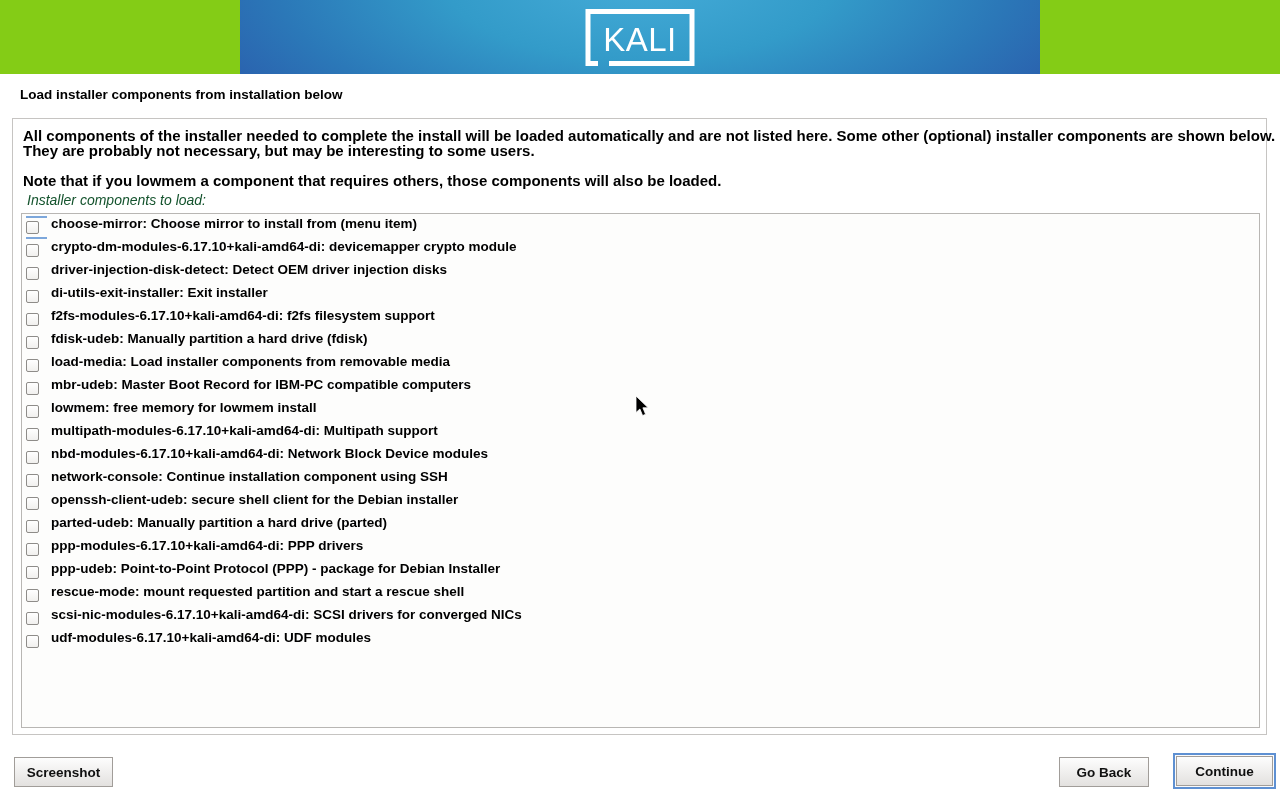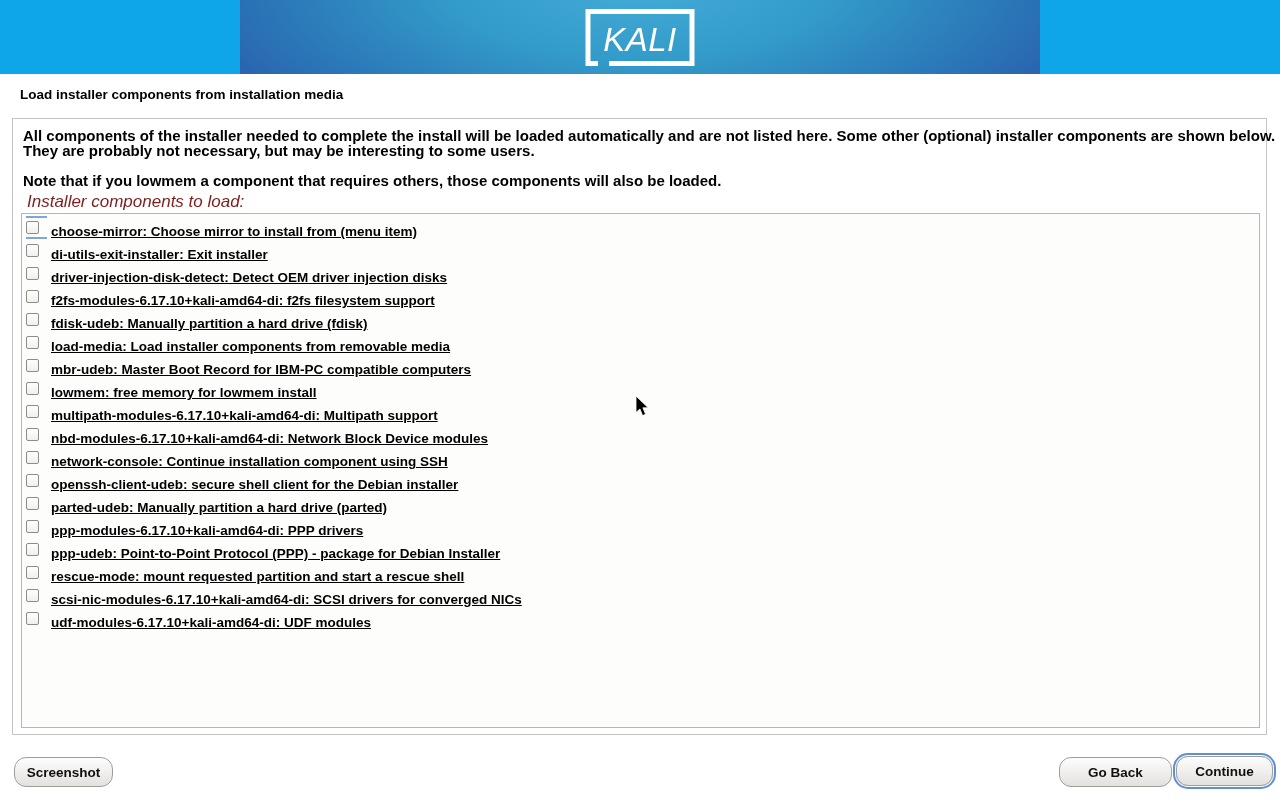--- a/index.html
+++ b/index.html
@@ -8,22 +8,21 @@
     position:relative;
     background:#ffffff;
     font-family:"Liberation Sans", sans-serif;
     color:#000;
     overflow:hidden;
   }
 
   
   .banner {
     position:absolute; left:0; top:0; width:1280px; height:74px;
-    background:#0ea5e9;
-    font-style:italic;
+    background:#84cc16;
   }
   .banner-mid {
     position:absolute; left:240px; top:0; width:800px; height:74px;
     background:radial-gradient(ellipse 560px 230px at 400px -20px,
       #45acd8 0%, #339bc9 35%, #2b78b8 65%, #2a58aa 92%, #2a55a6 100%);
   }
   .logo-svg { position:absolute; left:583px; top:9px; }
 
   
   .page-title {
@@ -38,33 +37,32 @@
   }
   .intro-line1, .intro-line2, .note-line {
     position:absolute; left:10px;
     font-size:15px; font-weight:bold; white-space:nowrap;
   }
   .intro-line1 { top:8px; }
   .intro-line2 { top:23px;text-align:right; }
   .note-line   { top:53px; }
   .list-label {
     position:absolute; left:14px; top:73px;
-    font-size:17px; font-style:italic; color:#7f1d1d; white-space:nowrap;
+    font-size:14px; font-style:italic; color:#14532d; white-space:nowrap;
   }
 
   
   .list-box {
     position:absolute; left:8px; top:94px; width:1239px; height:515px;
     border:1px solid #b8b6b3; background:#fdfdfc;
     padding-top:2px; overflow:hidden;
   }
   .comp-row {
-    display:flex; align-items:flex-end; height:23px; padding-left:4px;
+    display:flex; align-items:flex-start; height:23px; padding-left:4px;
     cursor:default;
-    text-decoration:underline;
   }
   .cbcell {
     width:21px; height:23px; display:flex; align-items:center;
     border-top:2px solid transparent; border-bottom:2px solid transparent;
   }
   .comp-row.focused .cbcell {
     border-top-color:#7da7db; border-bottom-color:#7da7db;
   }
   .checkbox {
     width:13px; height:13px;
@@ -72,74 +70,80 @@
     background:linear-gradient(#ffffff,#f1f0ee);
   }
   .comp-label {
     margin-left:4px; font-size:13.5px; font-weight:bold; white-space:nowrap;
   }
 
   
   .btn {
     position:absolute; height:30px;
     display:flex; align-items:center; justify-content:center;
-    border:1px solid #a19d99; border-radius:12px;
+    border:1px solid #a19d99; border-radius:0;
     background:linear-gradient(#fdfdfd,#e3e1df);
     font-family:"Liberation Sans", sans-serif;
     font-size:13.5px; font-weight:bold; color:#101010;
     cursor:default;
   }
   .btn-screenshot { left:14px;   top:757px; width:99px; }
-  .btn-goback     { left:1059px; top:757px; width:113px; }
+  .btn-goback     { left:1059px; top:757px; width:90px; }
   .btn-continue   {
     left:1168px; top:756px; width:97px;
     box-shadow:0 0 0 1px #fafafa, 0 0 0 3px #5e90d2;
     margin-left:8px;
   }
 
   
   .cursor { position:absolute; left:635px; top:396px; }
 </style>
 </head>
 <body>
 
 <div class="banner">
   <div class="banner-mid"></div>
   <svg class="logo-svg" width="114" height="57" viewBox="0 0 114 57">
     <path d="M 26 54.5 L 109 54.5 L 109 2.5 L 5 2.5 L 5 54.5 L 15 54.5" fill="none" stroke="#ffffff" stroke-width="5"></path>
     <text x="57" y="41.5" text-anchor="middle" fill="#ffffff" font-family="Liberation Sans, sans-serif" font-size="33" letter-spacing="0.5">KALI</text>
   </svg>
 </div>
 
-<div class="page-title">Load installer components from installation media</div>
+<div class="page-title">Load installer components from installation below</div>
 
 <div class="content-box">
   <div class="intro-line1">All components of the installer needed to complete the install will be loaded automatically and are not listed here. Some other (optional) installer components are shown below.</div>
   <div class="intro-line2">They are probably not necessary, but may be interesting to some users.</div>
   <div class="note-line">Note that if you lowmem a component that requires others, those components will also be loaded.</div>
   <div class="list-label">Installer components to load:</div>
 
   <div class="list-box">
       <div class="comp-row focused">
     <span class="cbcell">
       <span class="checkbox"></span>
     </span>
     <span class="comp-label">choose-mirror: Choose mirror to install from (menu item)</span>
   </div>
       <div class="comp-row">
     <span class="cbcell">
       <span class="checkbox"></span>
     </span>
+    <span class="comp-label">crypto-dm-modules-6.17.10+kali-amd64-di: devicemapper crypto module</span>
+  </div>
+      <div class="comp-row">
+    <span class="cbcell">
+      <span class="checkbox"></span>
+    </span>
+    <span class="comp-label">driver-injection-disk-detect: Detect OEM driver injection disks</span>
+  </div>
+      <div class="comp-row">
+    <span class="cbcell">
+      <span class="checkbox"></span>
+    </span>
     <span class="comp-label">di-utils-exit-installer: Exit installer</span>
-  </div>
-      <div class="comp-row">
-    <span class="cbcell">
-      <span class="checkbox"></span>
-    </span>
-    <span class="comp-label">driver-injection-disk-detect: Detect OEM driver injection disks</span>
   </div>
       <div class="comp-row">
     <span class="cbcell">
       <span class="checkbox"></span>
     </span>
     <span class="comp-label">f2fs-modules-6.17.10+kali-amd64-di: f2fs filesystem support</span>
   </div>
       <div class="comp-row">
     <span class="cbcell">
       <span class="checkbox"></span>

